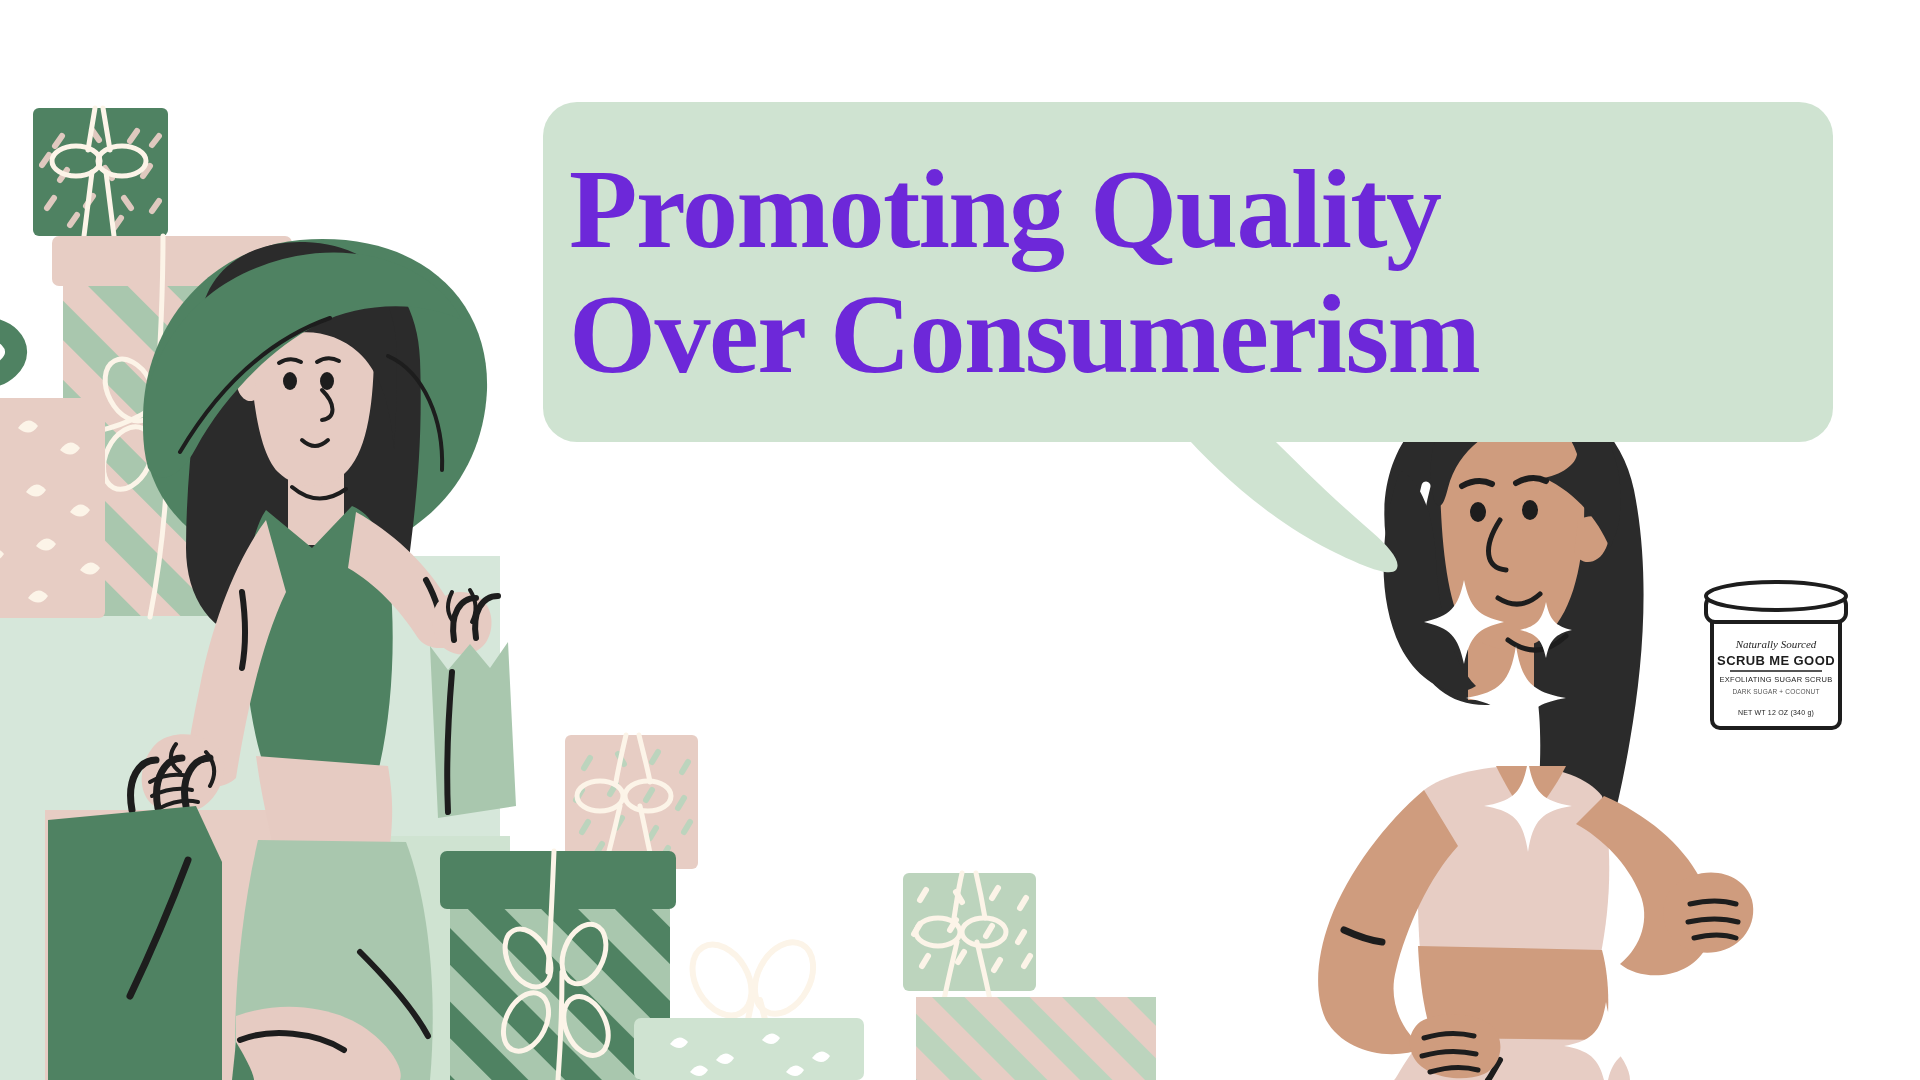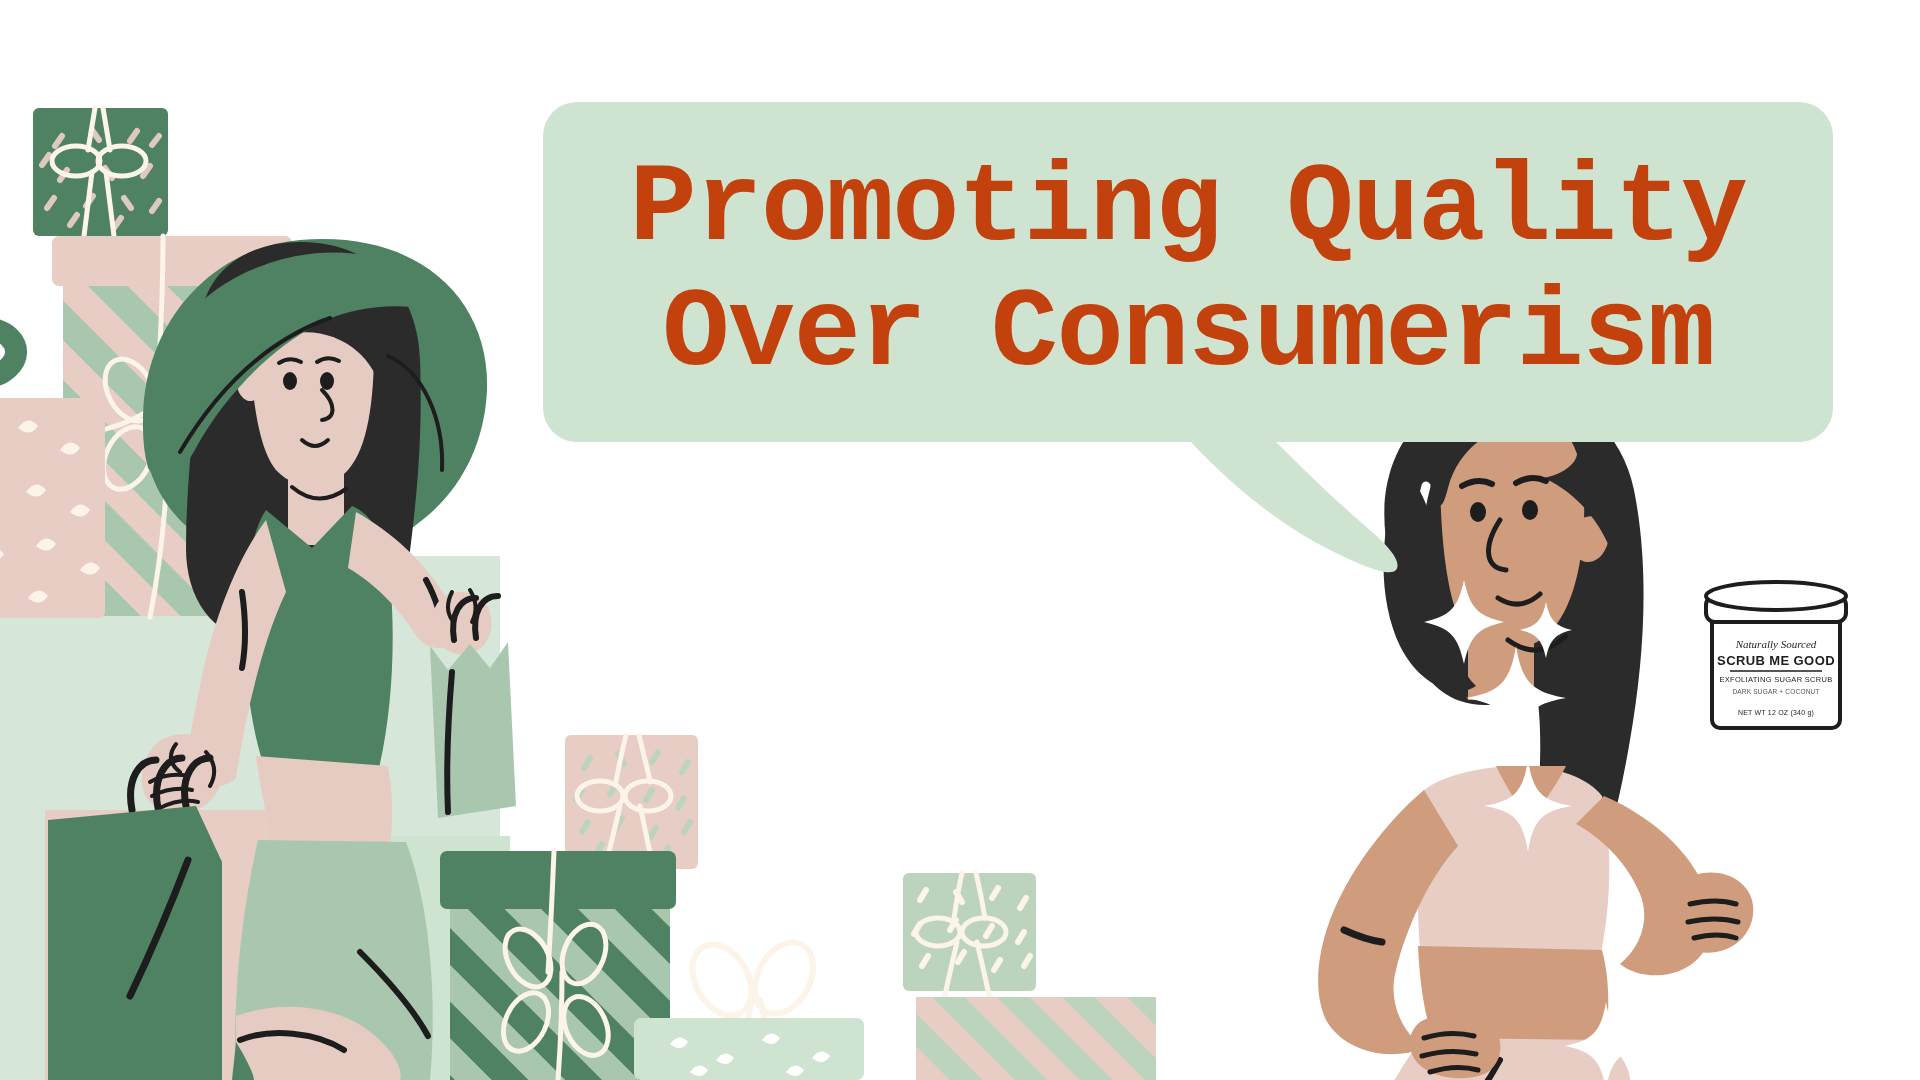--- a/index.html
+++ b/index.html
@@ -13,23 +13,22 @@
     left:543px; top:102px;
     width:1290px; height:340px;
     background:#cfe3d1;
     border-radius:34px;
     z-index:40;
     display:flex;align-items:center;justify-content:center;
   }
   #bubble-text{
     position:relative;
     width:100%;
-    text-align:center;
-    color:#c2410c;
-    font-family:Liberation Mono, monospace;
+    color:#6d28d9;
+    font-family:Liberation Serif, serif;
     font-weight:700;
     font-size:112px;
     line-height:1.12;
     letter-spacing:-1.5px;
     white-space:pre-line;
     padding:0 26px;
     box-sizing:border-box;
   }
 </style>
 </head>

